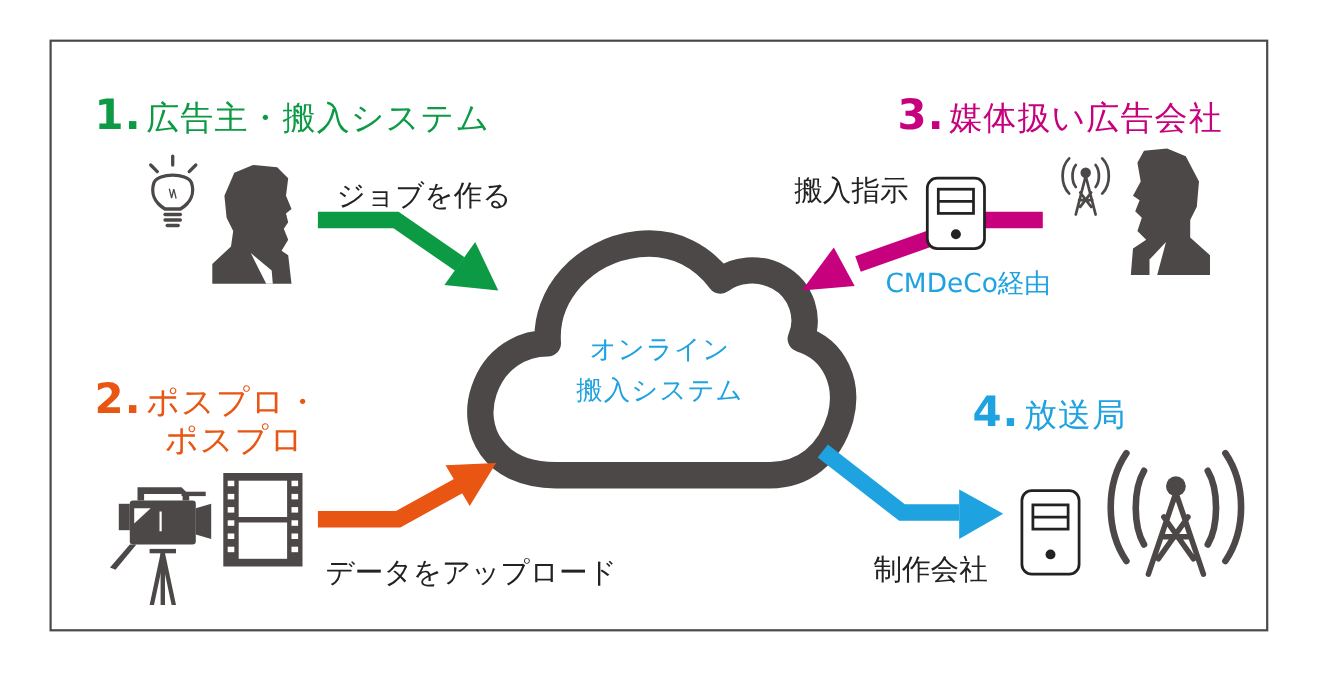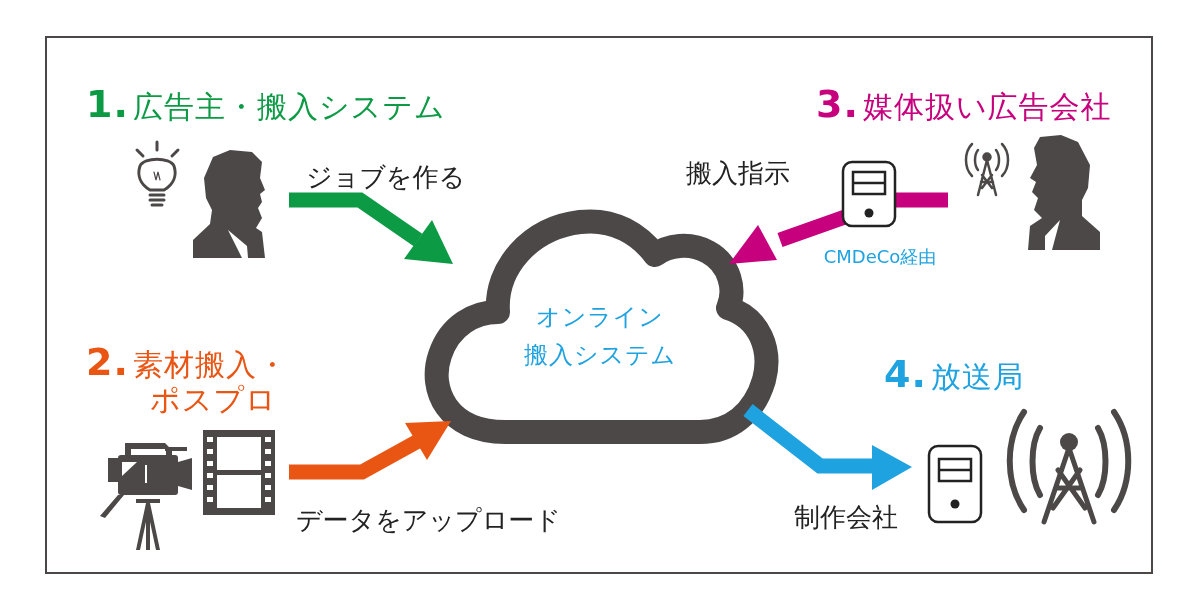--- a/index.html
+++ b/index.html
@@ -4,21 +4,21 @@
 <style>
   html, body { margin:0; padding:0; background:#ffffff; }
   body { width:1200px; height:616px; position:relative; overflow:hidden;
          font-family: "DejaVu Sans", "Liberation Sans", sans-serif; }
   .frame { position:absolute; left:45px; top:36px; width:1108px; height:538px;
            border:2px solid #4d4848; box-sizing:border-box; }
   .abs { position:absolute; white-space:nowrap; }
   .title { font-size:30px; letter-spacing:1px; }
   .title .num { font-size:38px; font-weight:bold; margin-right:4px; }
   .label { font-size:26px; color:#222; }
-  .blue-label { font-size:18px; color:#1ea2e0; text-align:center; line-height:26px; }
+  .blue-label { font-size:24px; color:#1ea2e0; text-align:center; line-height:26px; }
   .cloud-text { font-size:24px; color:#1ea2e0; text-align:center; line-height:38px; letter-spacing:1px; }
   svg.overlay { position:absolute; left:0; top:0; }
 </style>
 </head>
 <body>
 
 <div class="frame"></div>
 
 <svg class="overlay" width="1200" height="616">
 
@@ -134,29 +134,29 @@
     </g>
   </g>
 </svg>
 
 <div class="abs title" style="left:86px; top:82px; color:#0c9a44;">
   <span class="num">1.</span><span>広告主・搬入システム</span>
 </div>
 <div class="abs label" style="left:306px; top:160px;">ジョブを作る</div>
 
 <div class="abs title" style="left:86px; top:340px; color:#e95513;">
-  <span class="num">2.</span><span>素材搬入・</span>
+  <span class="num">2.</span><span>ポスプロ・</span>
 </div>
 <div class="abs title" style="left:150px; top:380px; color:#e95513;">ポスプロ</div>
 <div class="abs label" style="left:296px; top:503px;">データをアップロード</div>
 
 <div class="abs title" style="left:816px; top:82px; color:#c7007d;">
   <span class="num">3.</span><span>媒体扱い広告会社</span>
 </div>
-<div class="abs label" style="left:686px; top:156px;">搬入指示</div>
+<div class="abs label" style="left:722px; top:156px;">搬入指示</div>
 <div class="abs blue-label" style="left:770px; top:244px; width:220px;">
   <div>CMDeCo経由</div>
 </div>
 
 <div class="abs title" style="left:884px; top:352px; color:#1ea2e0;">
   <span class="num">4.</span><span>放送局</span>
 </div>
 <div class="abs label" style="left:794px; top:500px;">制作会社</div>
 
 <div class="abs cloud-text" style="left:470px; top:298px; width:260px;">

